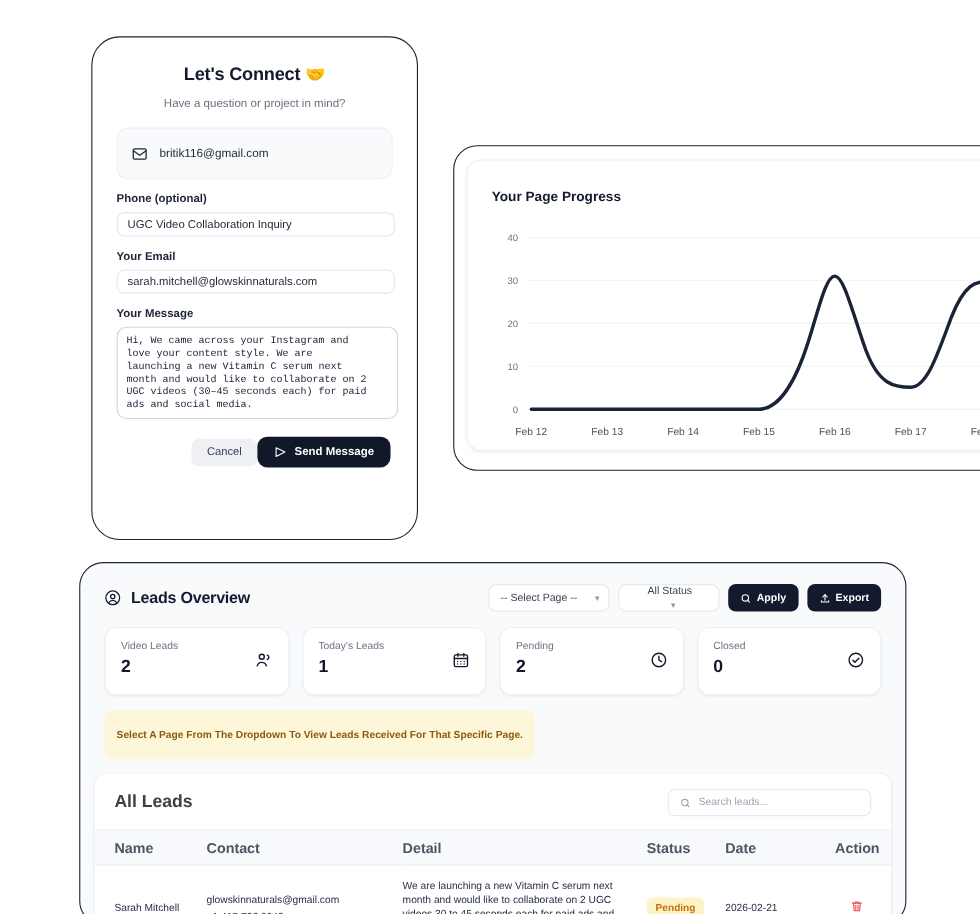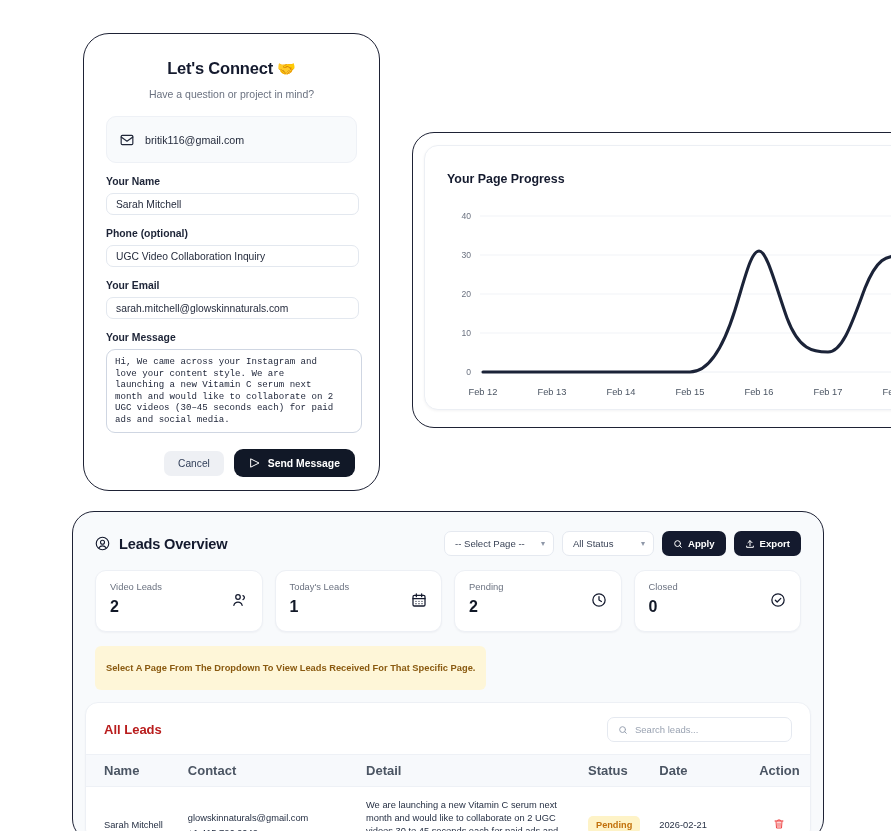--- a/index.html
+++ b/index.html
@@ -53,21 +53,21 @@
   }
   .fld-textarea {
     width: 256px; height: 84px; border: 1px solid #cfd6e2;
     border-radius: 9px; background: #fff;
     font-family: "Liberation Mono", monospace;
     font-size: 9.1px; line-height: 11.6px; color: #1b2236;
     padding: 6px 8px; white-space: pre-wrap; overflow: hidden;
   }
   .cc-actions {
     display: flex; justify-content: flex-end; align-items: center;
-    gap: 10px; margin-top: 16px; padding-right: 2px;
+    margin-top: 16px; padding-right: 2px;
   }
   .btn-cancel {
     background: #eef0f4; border: none; border-radius: 7px;
     font-size: 10.2px; color: #33405a; padding: 7px 14px;
     font-family: "Liberation Sans", sans-serif;
   }
   .btn-send {
     background: #111827; border: none; border-radius: 9px;
     font-size: 10.4px; font-weight: bold; color: #ffffff;
     padding: 8px 15px; display: flex; align-items: center; gap: 7px;
@@ -119,21 +119,21 @@
   .leads-title svg { width: 15px; height: 15px; display: block; }
   .head-ctrls { display: flex; align-items: center; gap: 8px; }
   .sel {
     background: #fff; border: 1px solid #e5e9f0; border-radius: 7px;
     height: 25px; display: flex; align-items: center;
     justify-content: space-between; padding: 0 8px 0 10px;
     font-size: 9.6px; color: #3b4457;
     font-family: "Liberation Sans", sans-serif;
   }
   .sel.page-sel { width: 110px; }
-  .sel.status-sel { width: 92px; }
+  .sel.status-sel { width: 92px; flex-direction: column; }
   .sel .chev { font-size: 8px; color: #8e97a8; margin-left: 6px; }
   .btn-dark {
     background: #141a2e; border: none; border-radius: 7px; height: 25px;
     color: #fff; font-size: 9.6px; font-weight: bold;
     display: flex; align-items: center; gap: 5px; padding: 0 11px;
     font-family: "Liberation Sans", sans-serif;
   }
   .btn-dark svg { width: 10px; height: 10px; display: block; }
 
   .stats { display: flex; gap: 12px; padding: 14px 22px 0 22px; }
@@ -159,21 +159,21 @@
   .table-card {
     margin: 12px 12px 0 12px; background: #fff;
     border: 1px solid #edf0f5; border-radius: 13px;
     height: 140px; overflow: hidden;
     box-shadow: 0 1px 2px rgba(15,23,42,0.04);
   }
   .tc-head {
     display: flex; align-items: center; justify-content: space-between;
     padding: 14px 18px 12px 18px;
   }
-  .tc-title { font-size: 13px; font-weight: bold; color: #b91c1c; }
+  .tc-title { font-size: 16px; font-weight: bold; color: #404040; }
   .search-box {
     width: 185px; height: 25px; border: 1px solid #e5e9f0;
     border-radius: 7px; display: flex; align-items: center;
     gap: 7px; padding: 0 10px;
   }
   .search-box svg { width: 10px; height: 10px; display: block; flex: 0 0 10px; }
   .search-box .ph { font-size: 9.5px; color: #9aa3b2; }
 
   table { width: 100%; border-collapse: collapse; }
   thead tr { background: #f7f9fc; }
@@ -218,24 +218,20 @@
           <span class="ic">
             <svg viewBox="0 0 24 24" fill="none" stroke="#1f2638" stroke-width="2" stroke-linecap="round" stroke-linejoin="round">
               <rect x="2" y="4" width="20" height="16" rx="2"></rect>
               <path d="M2 7l10 7 10-7"></path>
             </svg>
           </span>
           <span class="txt">britik116@gmail.com</span>
         </div>
       </div>
 
-      <div class="fld">
-        <div class="fld-label">Your Name</div>
-        <div class="fld-input">Sarah Mitchell</div>
-      </div>
 
       <div class="fld">
         <div class="fld-label">Phone (optional)</div>
         <div class="fld-input">UGC Video Collaboration Inquiry</div>
       </div>
 
       <div class="fld">
         <div class="fld-label">Your Email</div>
         <div class="fld-input">sarah.mitchell@glowskinnaturals.com</div>
       </div>

